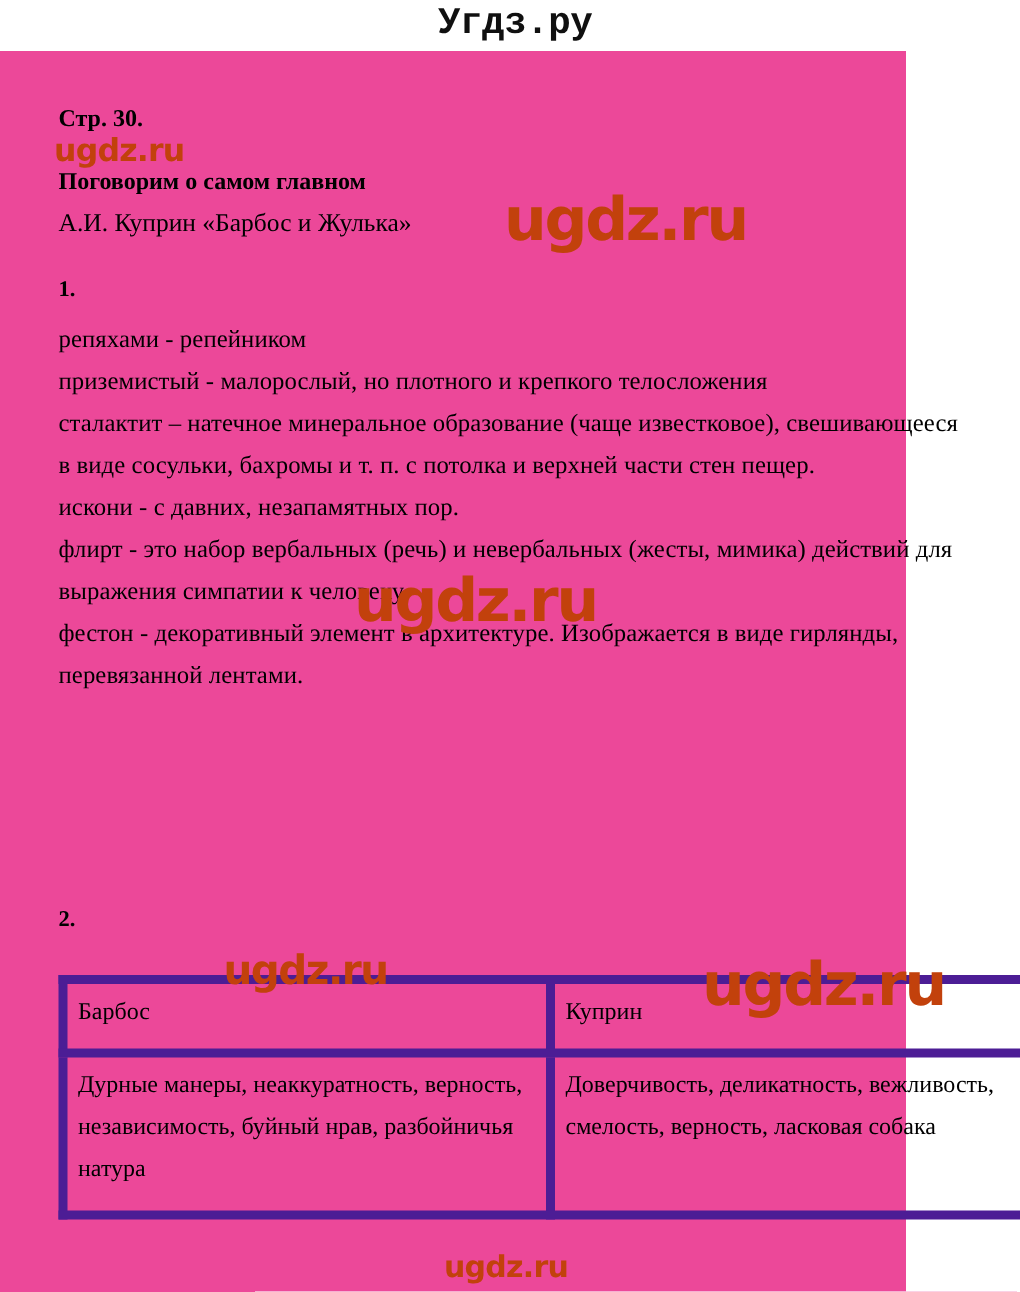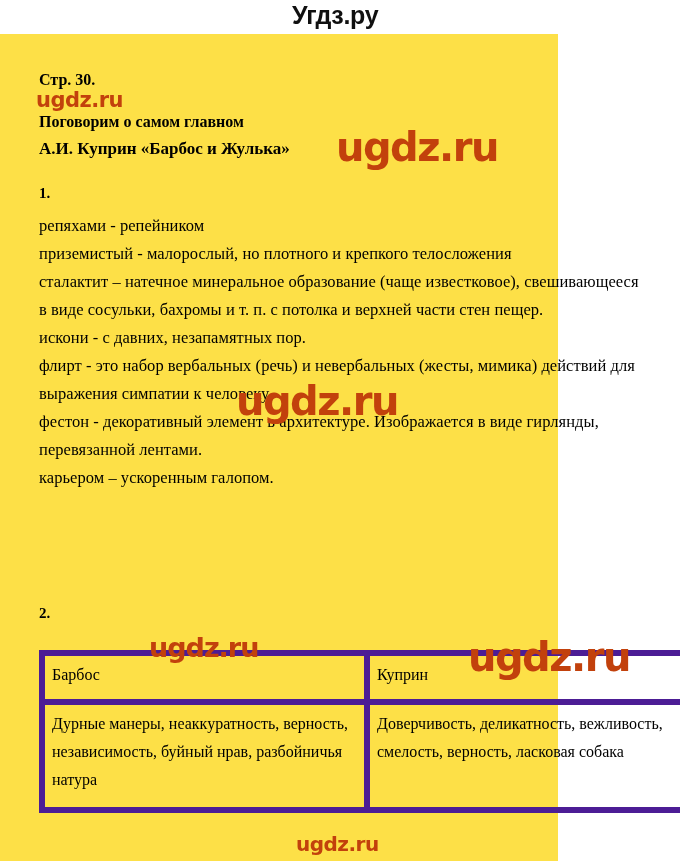--- a/index.html
+++ b/index.html
@@ -21,36 +21,36 @@
     position: absolute;
     left: 0;
     top: 0;
     width: 680px;
     height: 34px;
   }
   .site-header-text {
     position: absolute;
     left: 292px;
     top: 1px;
-    font-family: Liberation Sans, sans-serif;
+    font-family: Liberation Mono, monospace;
     font-weight: bold;
     font-size: 25px;
     letter-spacing: -0.3px;
     color: #101010;
     white-space: nowrap;
   }
 
   
   .sheet {
     position: absolute;
     left: 0;
     top: 34px;
-    width: 558px;
+    width: 604px;
     height: 827px;
-    background: #fde047;
+    background: #ec4899;
   }
 
   
   .page-ref {
     position: absolute;
     left: 39px;
     top: 36px;
     font-weight: bold;
     font-size: 16px;
     line-height: 20px;
@@ -63,21 +63,21 @@
     font-weight: bold;
     font-size: 16px;
     line-height: 21px;
     white-space: nowrap;
     text-align: center;
   }
   .work-line {
     position: absolute;
     left: 39px;
     top: 104px;
-    font-weight: bold;
+    font-weight: normal;
     font-size: 17px;
     line-height: 22px;
     white-space: nowrap;
   }
 
   
   .task-num {
     position: absolute;
     left: 39px;
     font-weight: bold;
@@ -157,21 +157,20 @@
 
   <div class="task-num task-num-1">1.</div>
 
   <div class="answers">
     <p>репяхами - репейником</p>
     <p>приземистый - малорослый, но плотного и крепкого телосложения</p>
     <p>сталактит – натечное минеральное образование (чаще известковое), свешивающееся в виде сосульки, бахромы и т. п. с потолка и верхней части стен пещер.</p>
     <p>искони - с давних, незапамятных пор.</p>
     <p>флирт - это набор вербальных (речь) и невербальных (жесты, мимика) действий для выражения симпатии к человеку.</p>
     <p>фестон - декоративный элемент в архитектуре. Изображается в виде гирлянды, перевязанной лентами.</p>
-    <p>карьером – ускоренным галопом.</p>
   </div>
 
   <div class="task-num task-num-2">2.</div>
 
   <table class="cmp-table">
     <tbody>
       <tr class="head-row">
         <td class="col-left">Барбос</td>
         <td class="col-right">Куприн</td>
       </tr>

